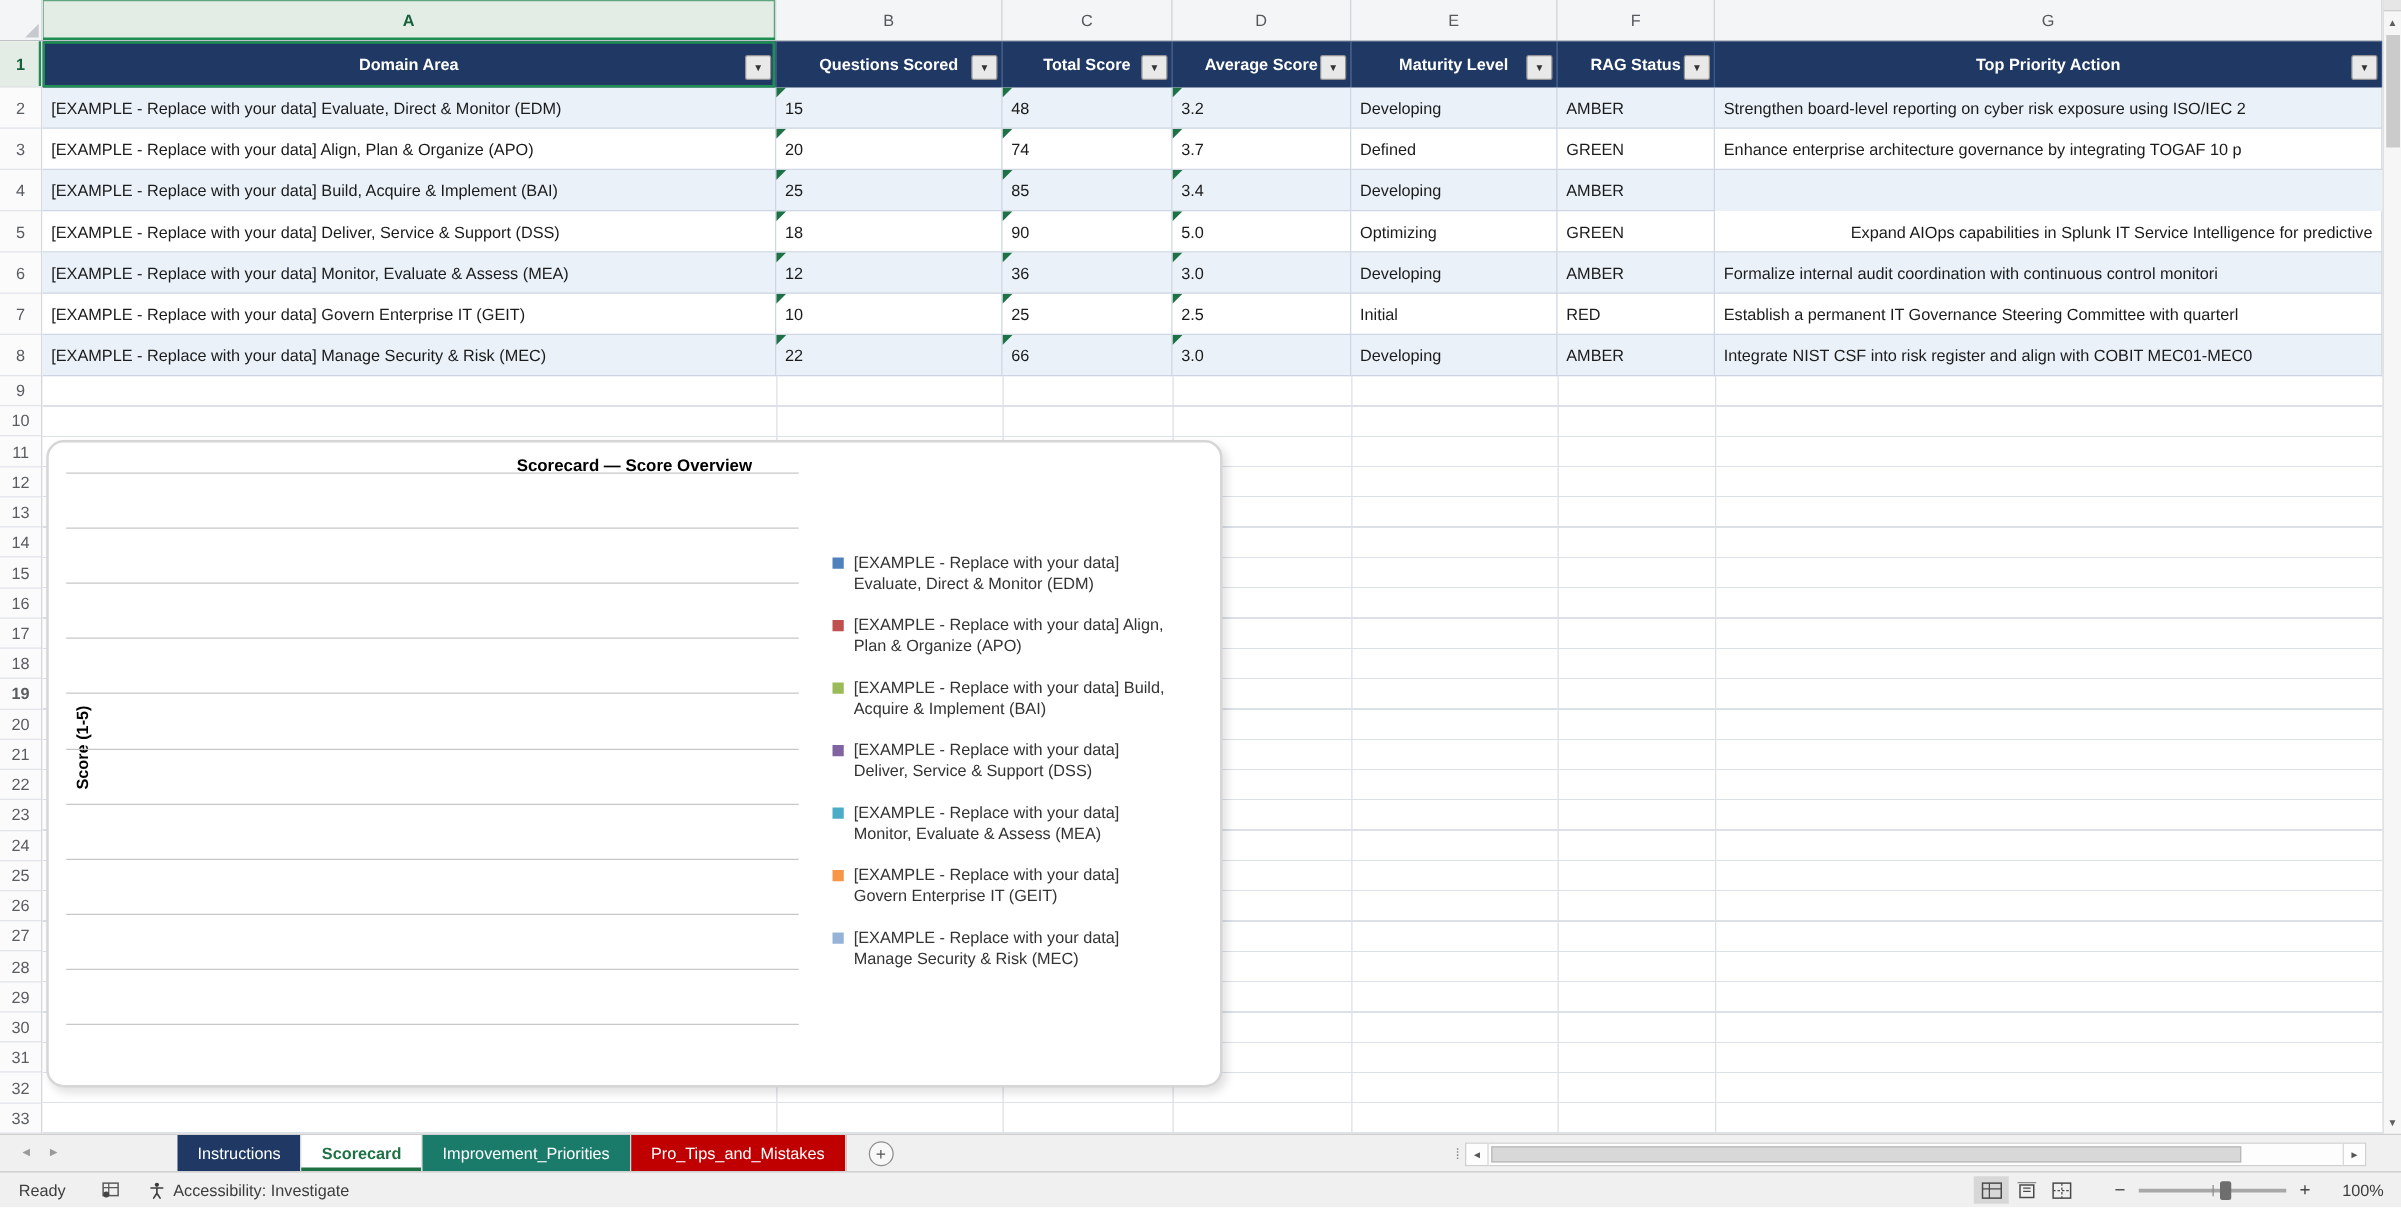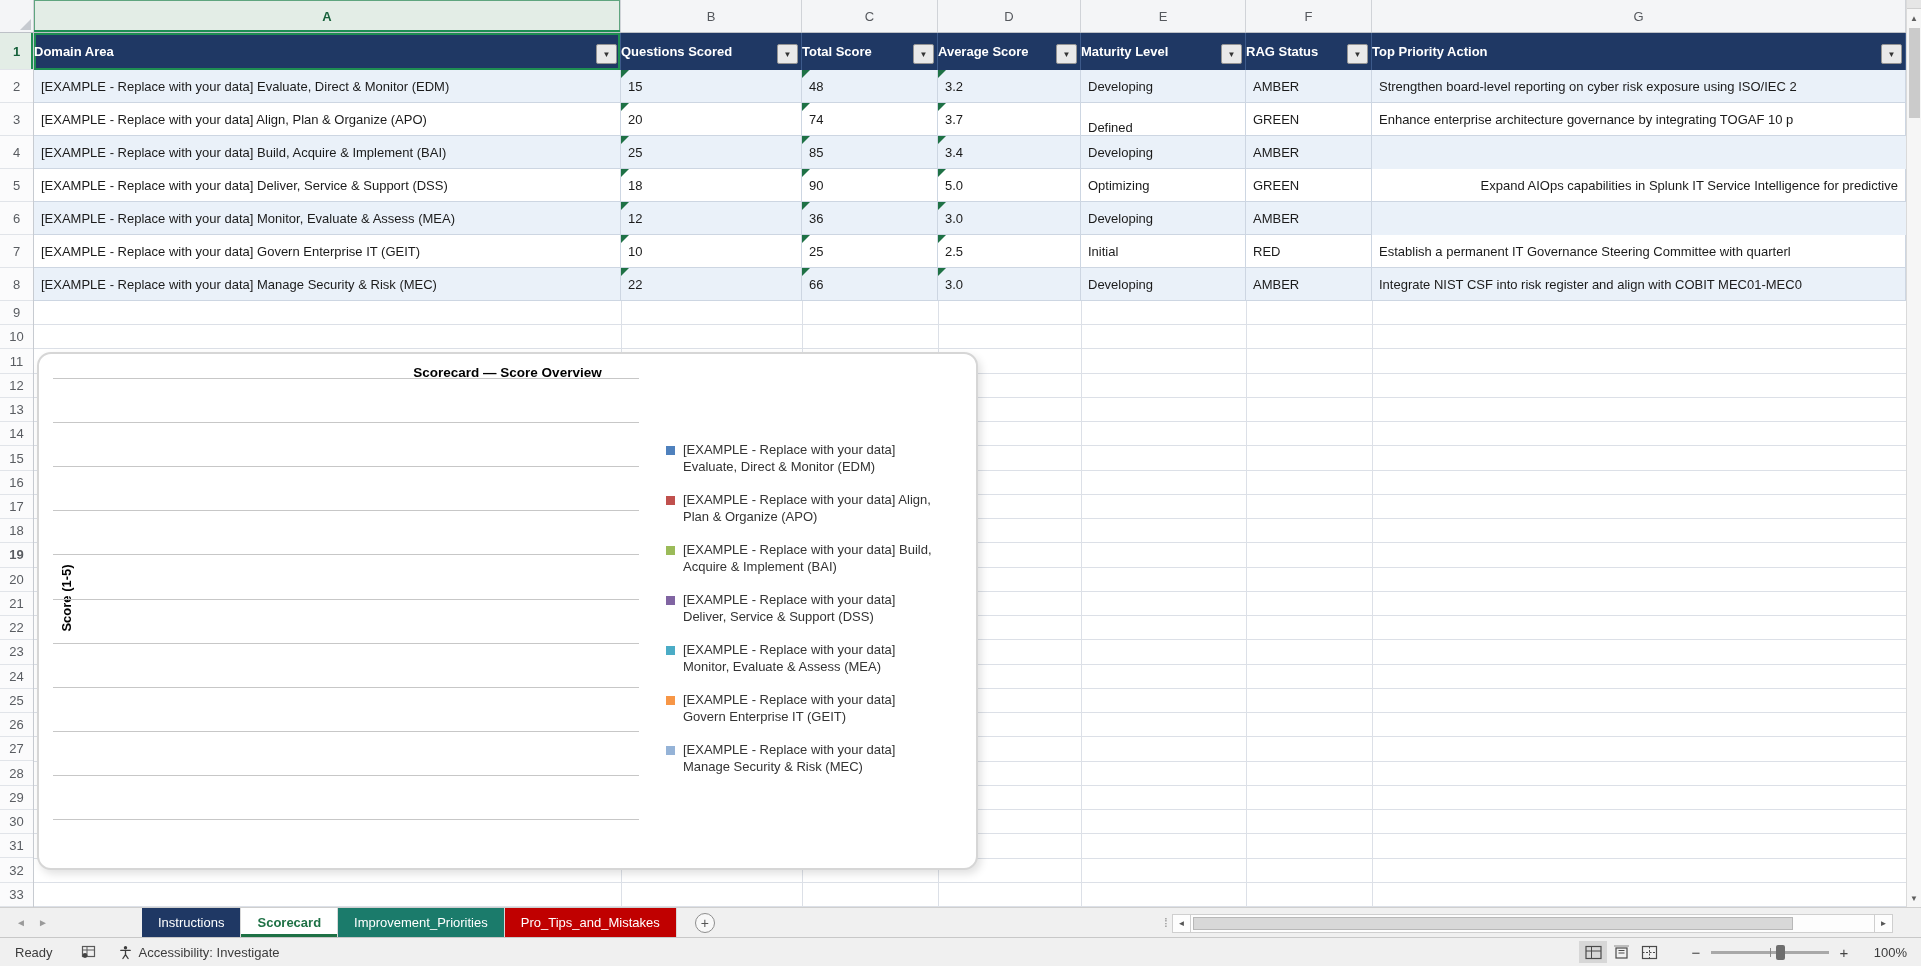--- a/index.html
+++ b/index.html
@@ -15,21 +15,21 @@
   .colletter.sel { background:#E3EDE6; color:#17613B; box-shadow: inset 0 -2px 0 #1E8E52, inset 0 0 0 1px #5FA57F; font-weight:bold; }
 
   
   #rowgutter { position:absolute; left:0; top:33px; width:34px; height:874px; background:#FBFBFC; border-right:1px solid #C7CBD1; }
   .rownum { display:flex; align-items:center; justify-content:center; color:#595C61; border-bottom:1px solid #E1E4E9; font-size:13px; }
   .rownum.sel { background:#E3EDE6; color:#17613B; box-shadow: inset -2px 0 0 #1E8E52; font-weight:bold; }
 
   
   #grid { position:absolute; left:34px; top:33px; width:1872px; height:874px; background:#fff; }
   #headerrow { display:flex; height:37px; }
-  .hcell { position:relative; background:#1F3864; color:#fff; font-weight:bold; display:flex; align-items:center; justify-content:flex-start; border-right:1px solid #3D5A8A; font-size:13px; height:100%; }
+  .hcell { position:relative; background:#1F3864; color:#fff; font-weight:bold; display:flex; align-items:center; justify-content:center; border-right:1px solid #3D5A8A; font-size:13px; height:100%; }
   .hcell.a1 { box-shadow: inset 0 0 0 2px #1E8E52; }
   .hcell .flt { position:absolute; right:3px; bottom:6px; width:21px; height:20px; background:#E9E9E9; border:1px solid #949494; border-radius:2px; display:flex; align-items:center; justify-content:center; font-size:8px; color:#333; cursor:pointer; }
   .drow { display:flex; height:33px; background:#FFFFFF; }
   .drow.band { background:#EAF1F9; }
   .dcell { position:relative; border-right:1px solid #CDD6E2; border-bottom:1px solid #CDD6E2; display:flex; align-items:center; padding:0 7px; white-space:nowrap; overflow:hidden; height:100%; }
   .tri { position:absolute; left:0; top:0; width:0; height:0; border-top:8px solid #1E7145; border-right:8px solid transparent; }
 
   #emptyrows { position:absolute; left:0; top:268px; width:1872px; height:606px;
     background-image: repeating-linear-gradient(to bottom, transparent 0px, transparent 23.24px, #DCE0E7 23.24px, #DCE0E7 24.24px); }
   .vline { position:absolute; top:0; width:1px; height:100%; background:#DCE0E7; }
@@ -199,21 +199,21 @@
             <span>20</span>
           </div>
           <div class="dcell" style="width: 136px;">
             <span class="tri"></span>
             <span>74</span>
           </div>
           <div class="dcell" style="width: 143px;">
             <span class="tri"></span>
             <span>3.7</span>
           </div>
-          <div class="dcell" style="width: 165px; align-items: flex-end;">
+          <div class="dcell" style="width: 165px;">
             <span>Defined</span>
           </div>
           <div class="dcell" style="width: 126px;">
             <span>GREEN</span>
           </div>
           <div class="dcell" style="width: 534px;">
             <span>Enhance enterprise architecture governance by integrating TOGAF 10 p</span>
           </div>
         </div>
         <div class="drow band">
@@ -279,20 +279,23 @@
           </div>
           <div class="dcell" style="width: 143px;">
             <span class="tri"></span>
             <span>3.0</span>
           </div>
           <div class="dcell" style="width: 165px;">
             <span>Developing</span>
           </div>
           <div class="dcell" style="width: 126px;">
             <span>AMBER</span>
+          </div>
+          <div class="dcell" style="width: 534px;">
+            <span>Formalize internal audit coordination with continuous control monitori</span>
           </div>
         </div>
         <div class="drow">
           <div class="dcell" style="width: 587px;">
             <span>[EXAMPLE - Replace with your data] Govern Enterprise IT (GEIT)</span>
           </div>
           <div class="dcell" style="width: 181px;">
             <span class="tri"></span>
             <span>10</span>
           </div>

